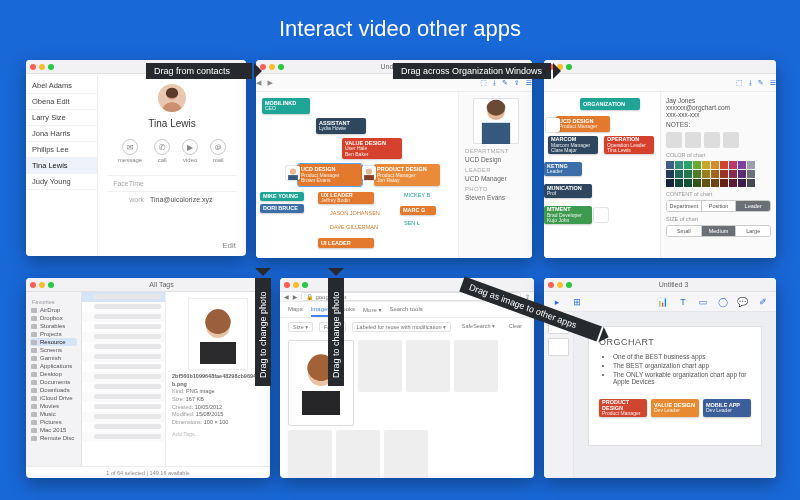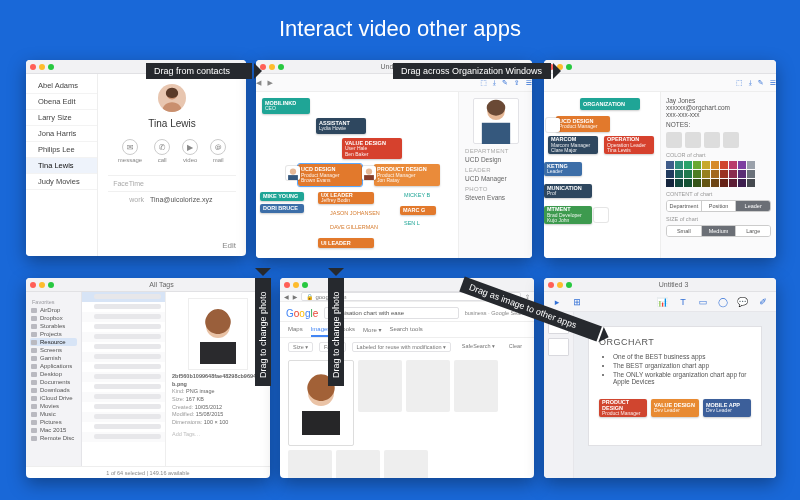--- a/index.html
+++ b/index.html
@@ -59,21 +59,21 @@
   }
   .arrow.vertical::after {
     content:""; position:absolute; left:50%; bottom:-10px; transform:translateX(-50%) rotate(180deg);
     border:8px solid transparent; border-top-color:#26292e; border-bottom:0;
   }
 
   
   #w-contacts { top: 60px; left: 26px; width: 220px; height: 196px; }
   .contacts-body { flex:1; display:flex; }
   .contacts-list { width: 72px; background:#fff; border-right:1px solid #eee; padding:4px 0; }
-  .contacts-list .item { padding:3px 12px; font-size:7.5px; color:#444; border-bottom:1px solid #f3f3f3; }
+  .contacts-list .item { padding:3px 6px; font-size:7.5px; color:#444; border-bottom:1px solid #f3f3f3; }
   .contacts-list .item.sel { background:#eef3fb; color:#111; }
   .contacts-detail { flex:1; padding:10px; display:flex; flex-direction:column; align-items:center; gap:6px; }
   .avatar { width:28px; height:28px; border-radius:50%; background:#e8c6b0; display:flex; align-items:center; justify-content:center; overflow:hidden; }
   .avatar svg { width:100%; height:100%; }
   .contact-name { font-size:10px; font-weight:500; color:#333; }
   .contact-actions { display:flex; gap:12px; margin-top:4px; }
   .contact-actions .act { display:flex; flex-direction:column; align-items:center; gap:2px; font-size:6px; color:#888; }
   .contact-actions .ic { width:16px; height:16px; border:1px solid #ccc; border-radius:50%; display:flex; align-items:center; justify-content:center; color:#888; font-size:8px;}
   .contact-rows { align-self:stretch; margin-top:6px; font-size:7px; color:#555; }
   .contact-rows .row { display:flex; gap:6px; padding:4px 0; border-top:1px solid #f0f0f0;}
@@ -197,21 +197,21 @@
     </div>
   </div>
   <div class="contacts-body">
     <div class="contacts-list">
       <div class="item">Abel Adams</div>
       <div class="item">Obena Edit</div>
       <div class="item">Larry Size</div>
       <div class="item">Jona Harris</div>
       <div class="item">Philips Lee</div>
       <div class="item sel">Tina Lewis</div>
-      <div class="item">Judy Movies</div>
+      <div class="item">Judy Young</div>
     </div>
     <div class="contacts-detail">
       <div class="avatar">
         <svg viewBox="0 0 40 40">
             <circle cx="20" cy="14" r="8" fill="#c98f6e"></circle>
             <path d="M6 40c0-9 6-14 14-14s14 5 14 14" fill="#c98f6e"></path>
             <path d="M12 10c3-6 13-6 16 0 2 4 0 10-8 10s-10-6-8-10z" fill="#5a3a28"></path>
           </svg>
       </div>
       <div class="contact-name">Tina Lewis</div>
@@ -528,27 +528,20 @@
         <span class="dot y"></span>
         <span class="dot g"></span>
       </div>
     </div>
   <div class="url-bar">
     <span>◀︎</span>
       <span>▶︎</span>
     <div class="url-field"><span>🔒</span>&nbsp;<span>google.com</span></div>
     <span>⇪</span>
   </div>
-  <div class="google-bar">
-    <div class="glogo"><span>G</span><span>o</span><span>o</span><span>g</span><span>l</span><span>e</span></div>
-    <div class="gsearch">
-        <span>organisation chart with ease</span>
-      </div>
-    <span style="font-size:5.5px;color:#888;">business · Google Search</span>
-  </div>
   <div class="gtabs">
     <span>Maps</span>
     <span class="sel">Images</span>
     <span>Books</span>
     <span>More ▾</span>
     <span>Search tools</span>
   </div>
   <div class="gfilters">
     <span>Size ▾</span>
     <span>Face ▾</span>

